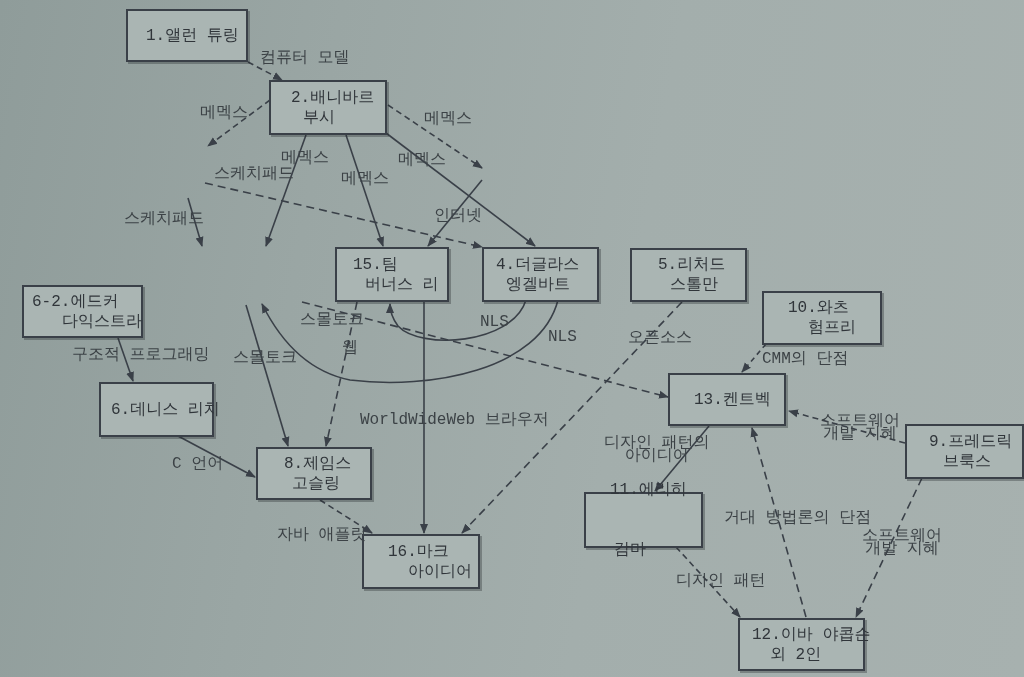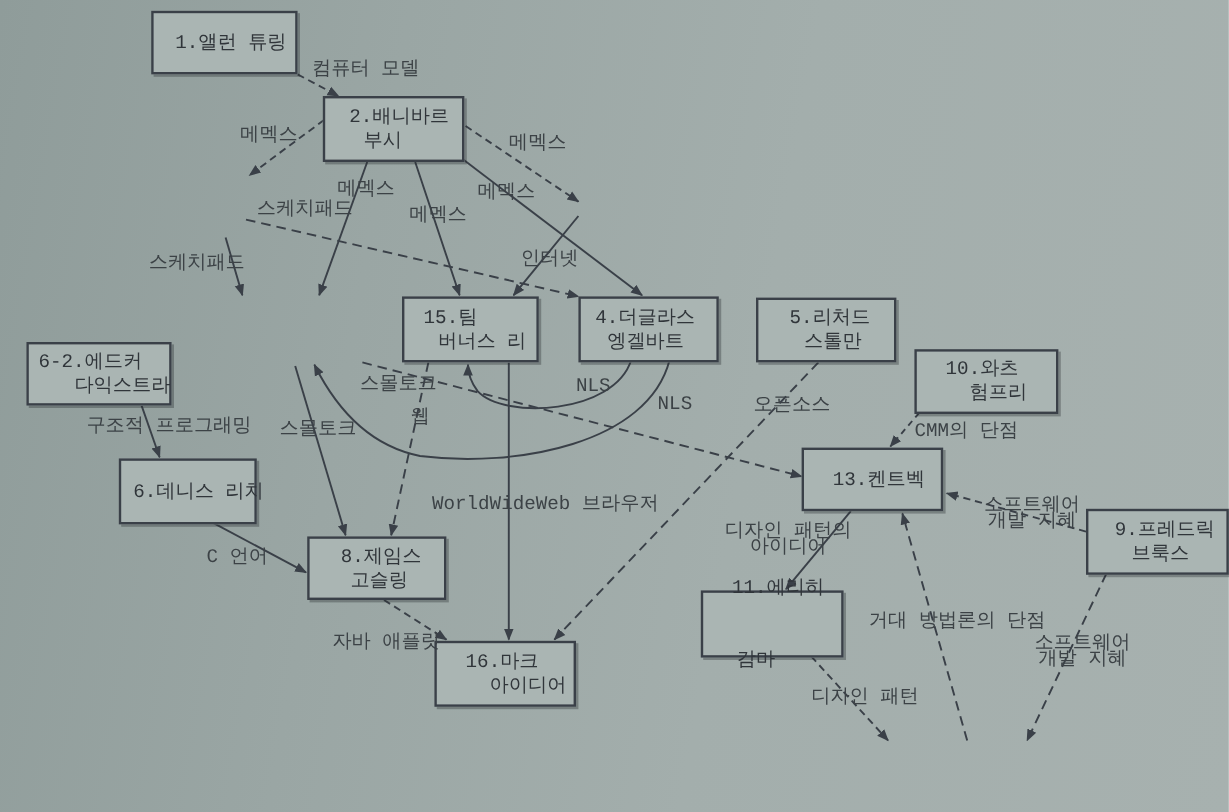--- a/index.html
+++ b/index.html
@@ -155,20 +155,24 @@
 <div class="node" style="left:584px;top:492px;width:119px;height:56px;padding-left:24px;gap:40px;">
   <span>11.에리히</span>
   <span style="padding-left:4px;">감마</span>
 </div>
 
 <div class="node" style="left:362px;top:534px;width:118px;height:55px;padding-left:24px;">
   <span>16.마크</span>
   <span style="padding-left:20px;">아이디어</span>
 </div>
 
+<div class="node" style="left:738px;top:618px;width:127px;height:53px;padding-left:12px;">
+  <span>12.이바 야콥슨</span>
+  <span style="padding-left:18px;">외 2인</span>
+</div>
 
 <div class="lbl" style="left:260px;top:52px;">컴퓨터 모델</div>
 <div class="lbl" style="left:200px;top:107px;">메멕스</div>
 <div class="lbl" style="left:424px;top:113px;">메멕스</div>
 <div class="lbl" style="left:281px;top:152px;">메멕스</div>
 <div class="lbl" style="left:398px;top:154px;">메멕스</div>
 <div class="lbl" style="left:341px;top:173px;">메멕스</div>
 <div class="lbl" style="left:214px;top:168px;">스케치패드</div>
 <div class="lbl" style="left:124px;top:213px;">스케치패드</div>
 <div class="lbl" style="left:434px;top:210px;">인터넷</div>

